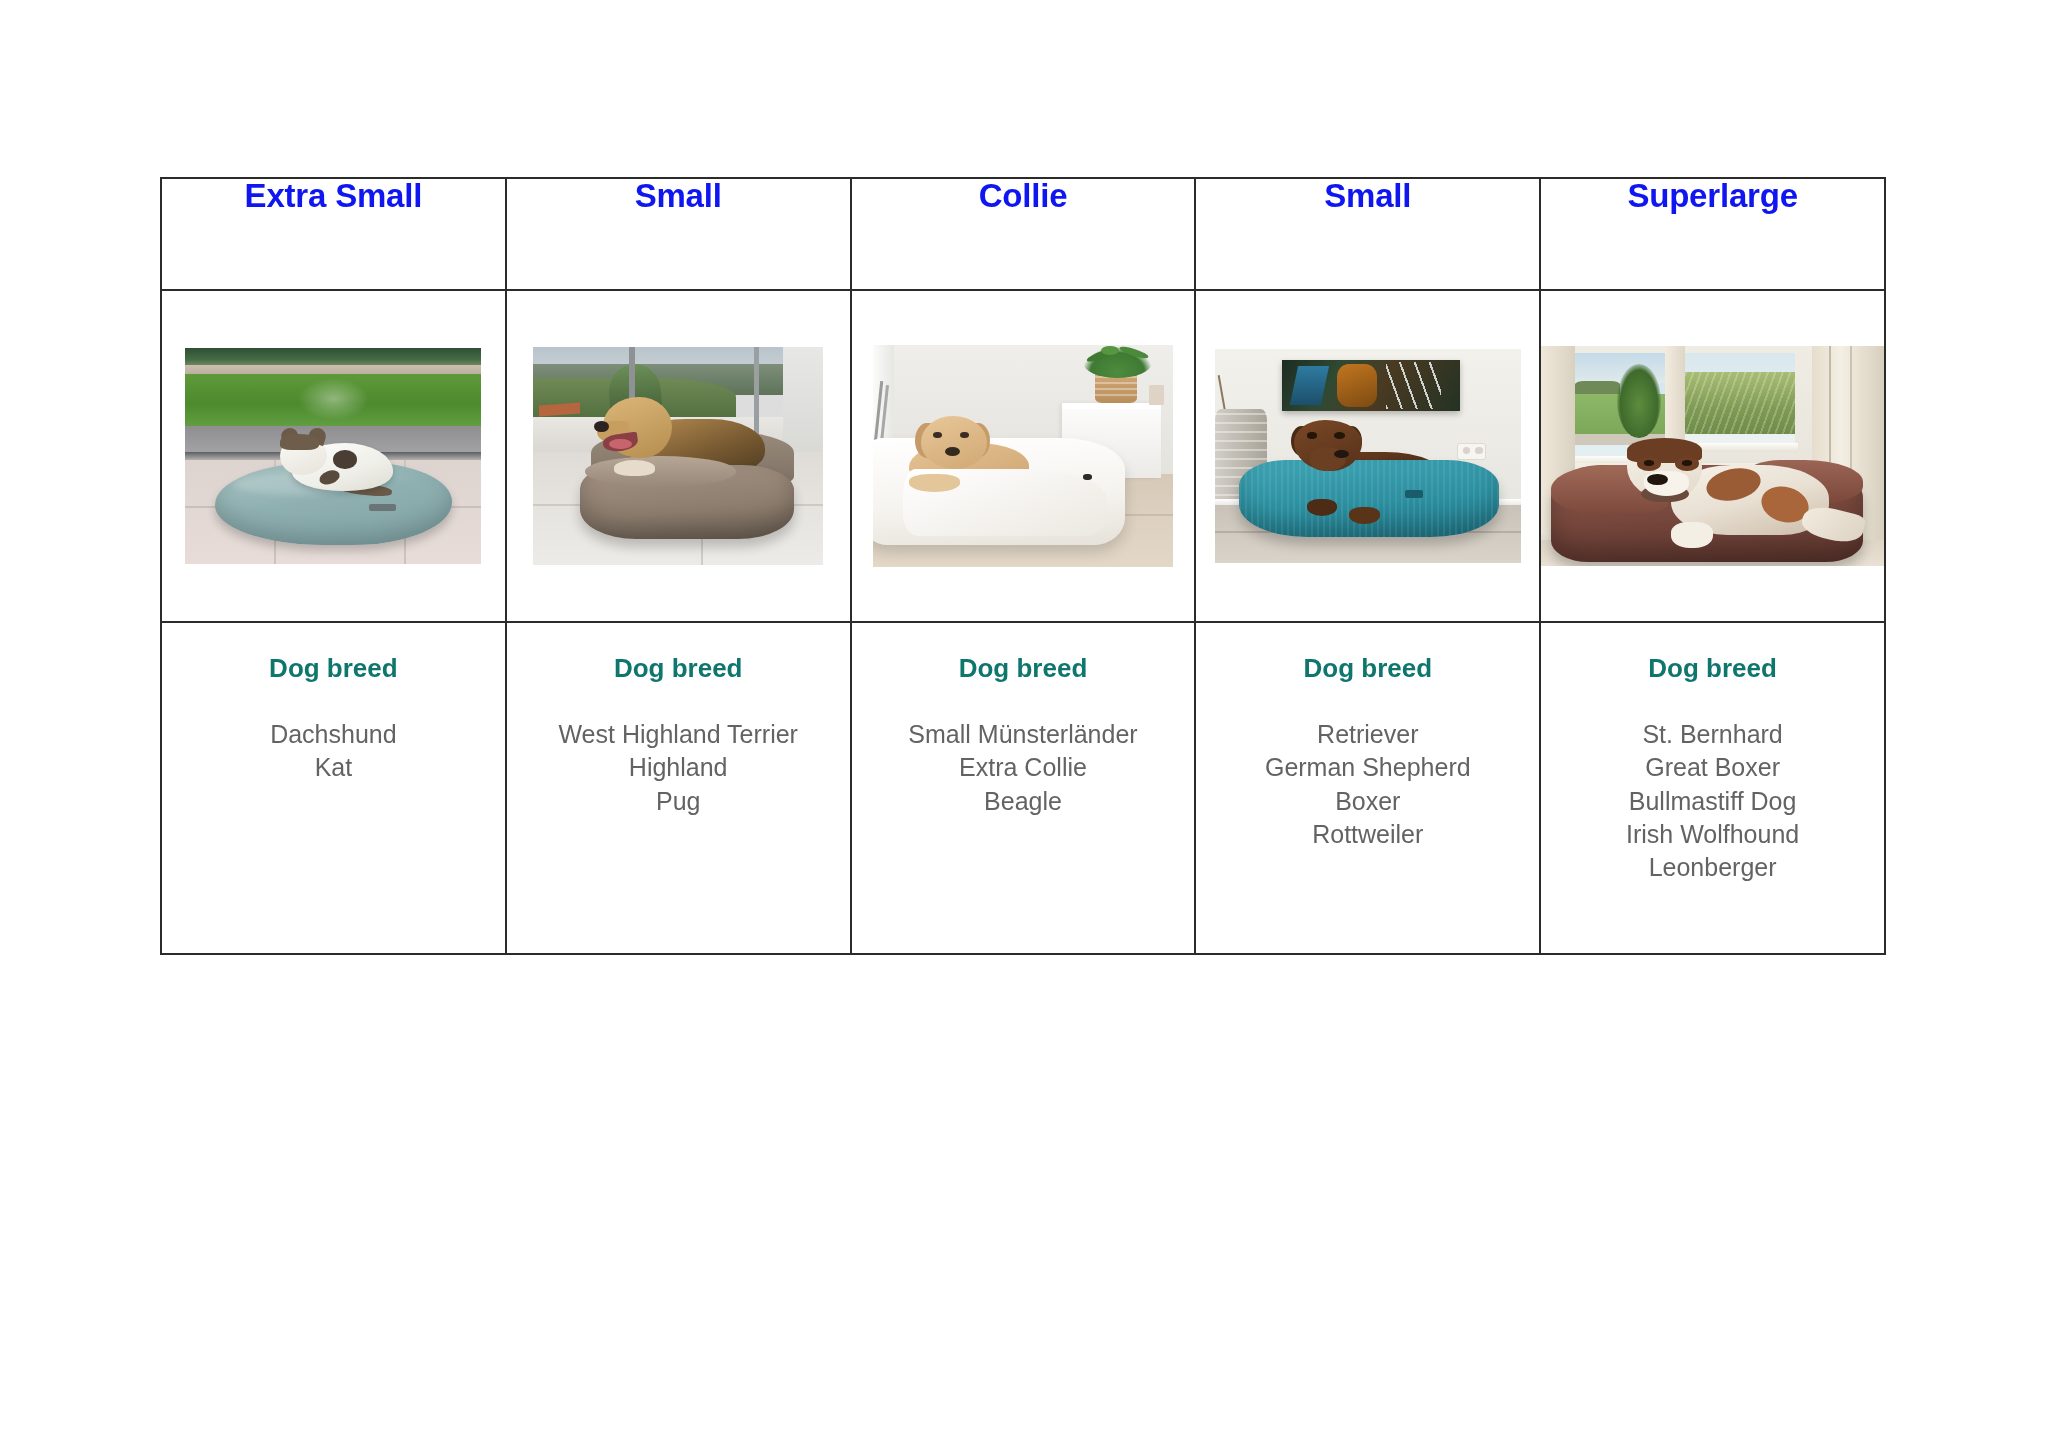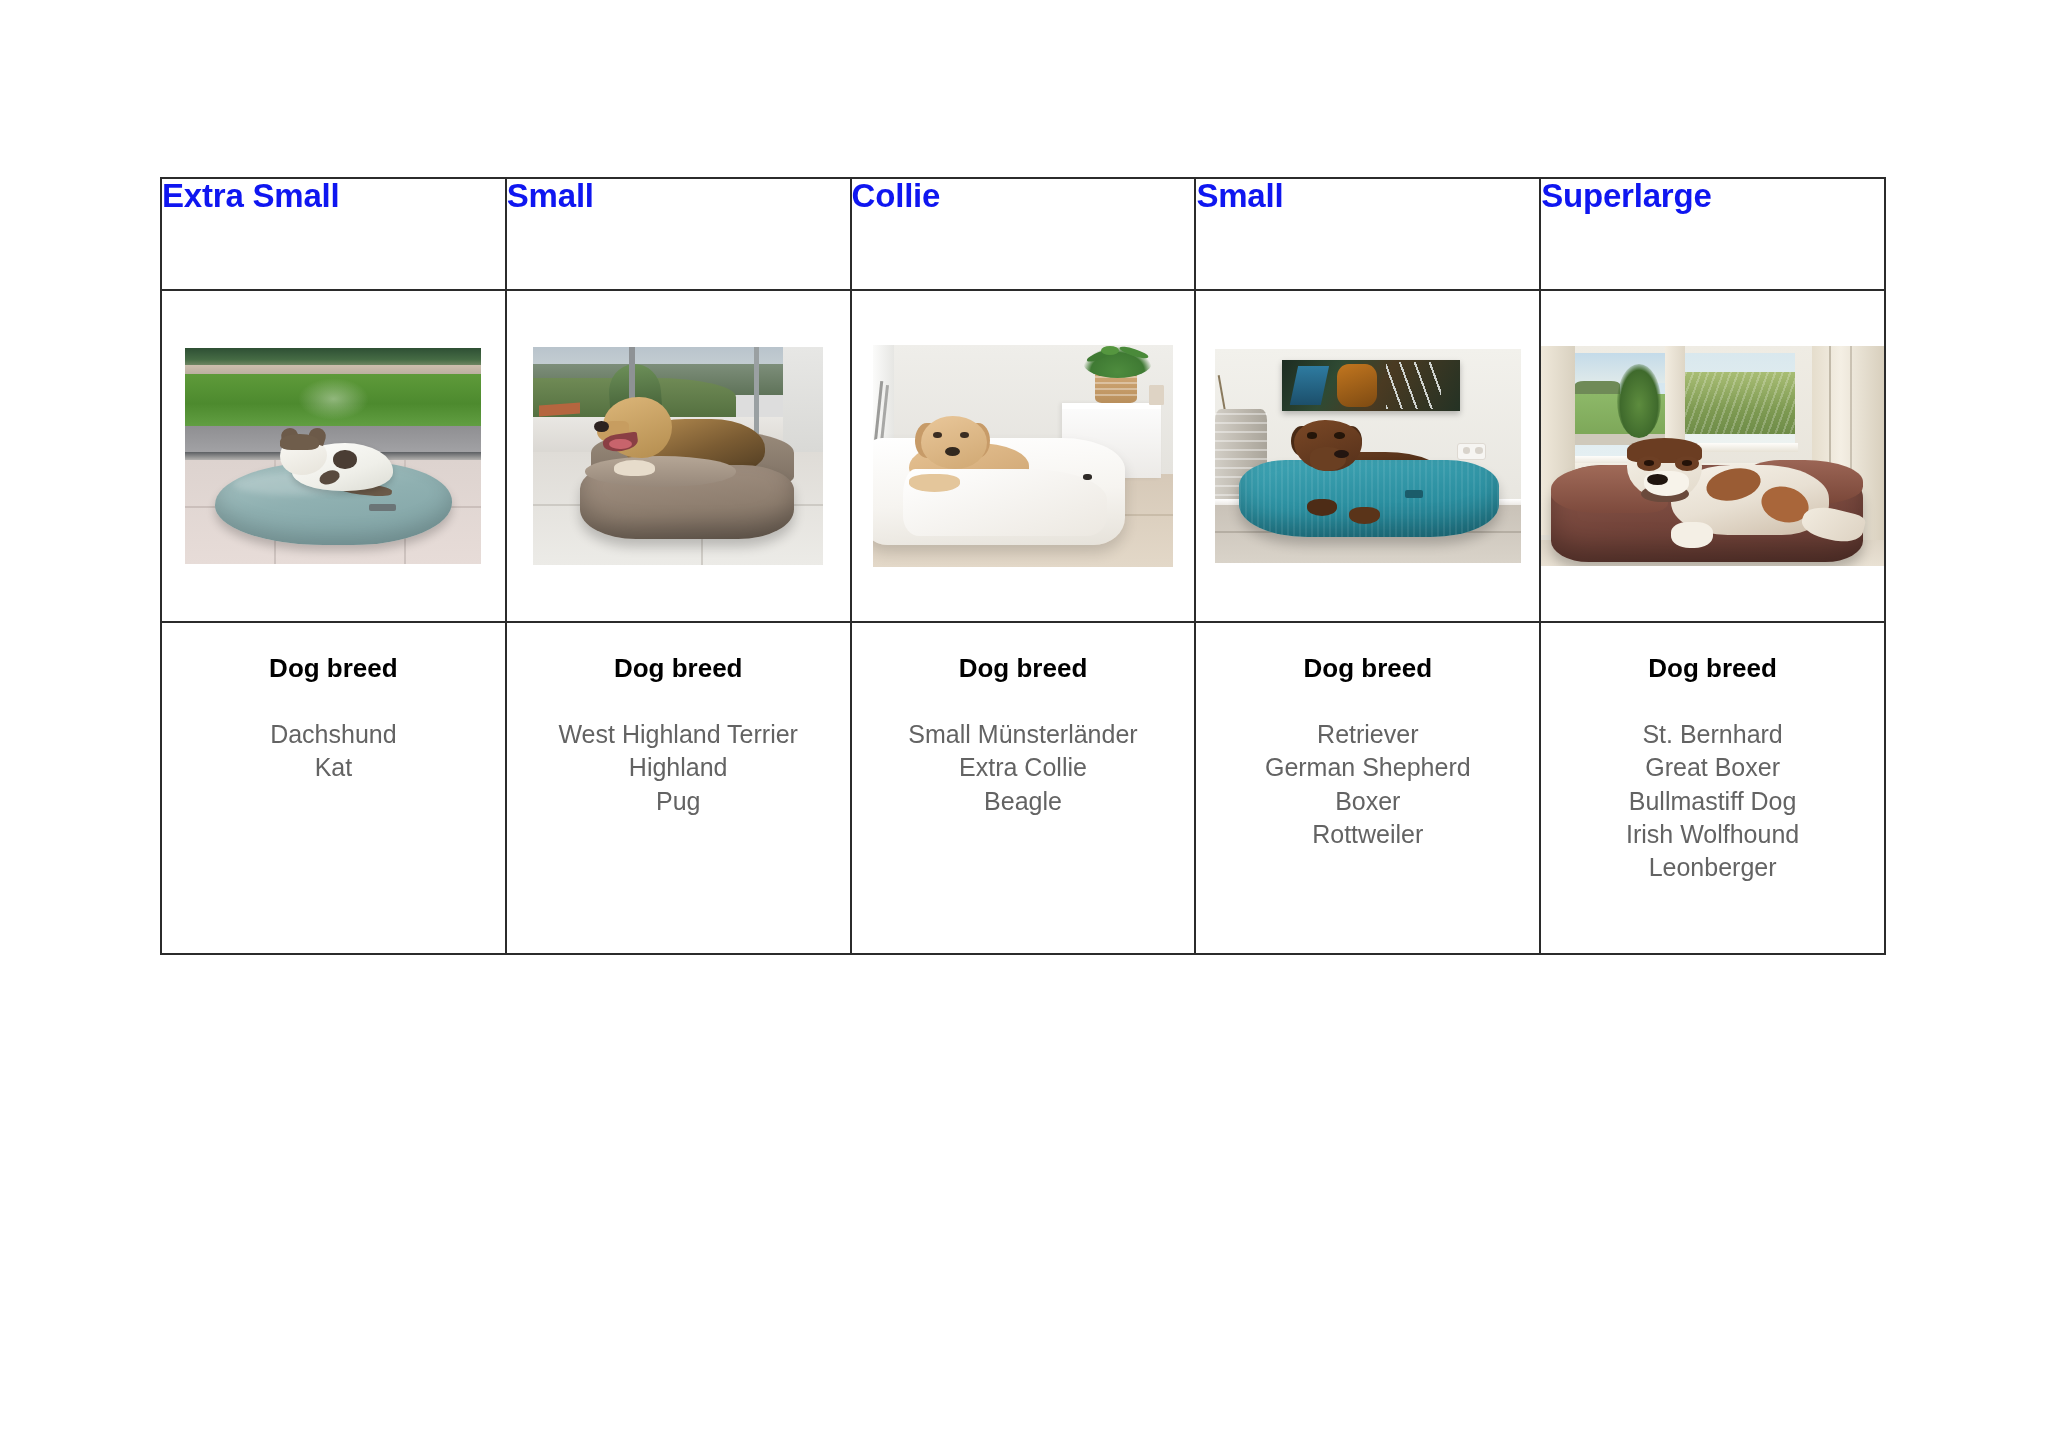--- a/index.html
+++ b/index.html
@@ -17,41 +17,41 @@
     table-layout:fixed;
   }
   table.size-table td{
     border:2px solid #2b2b2b;
     padding:0;
     vertical-align:top;
     background:#fff;
   }
 
   
-  .hdr-cell{height:110px;text-align:left;vertical-align:middle;}
+  .hdr-cell{height:110px;text-align:center;vertical-align:middle;}
   .hdr-text{
     font-size:33px;font-weight:bold;color:#0f16f0;
     letter-spacing:-0.2px;line-height:1;
   }
 
   
   .photo-cell{height:330px;text-align:center;vertical-align:middle;}
   .photo-wrap{display:flex;align-items:center;justify-content:center;height:330px;}
   .photo{
     position:relative;overflow:hidden;background:#ddd;
     border:0;
   }
 
   
   .size-cell{height:92px;text-align:center;vertical-align:middle;}
   .size-text{font-size:27px;font-weight:bold;color:#595959;}
 
   
   .breed-cell{height:300px;text-align:center;vertical-align:top;padding-top:30px !important;}
-  .breed-title{font-size:26px;font-weight:bold;color:#000000;margin-bottom:34px;}
+  .breed-title{font-size:26px;font-weight:bold;color:#0f766e;margin-bottom:34px;}
   .breed-list{font-size:25px;color:#636363;line-height:1.33;}
   .breed-item{display:block;}
 
   
   .scene{position:absolute;inset:0;}
   .ly{position:absolute;}
 
   
   .xs-sky{left:0;top:0;width:100%;height:9%;background:linear-gradient(180deg,#2e4f34,#456b44 60%,#7d8f6d);}
   .xs-wall{left:0;top:8%;width:100%;height:5%;background:linear-gradient(180deg,#cdbfae,#b7ac9d);}

